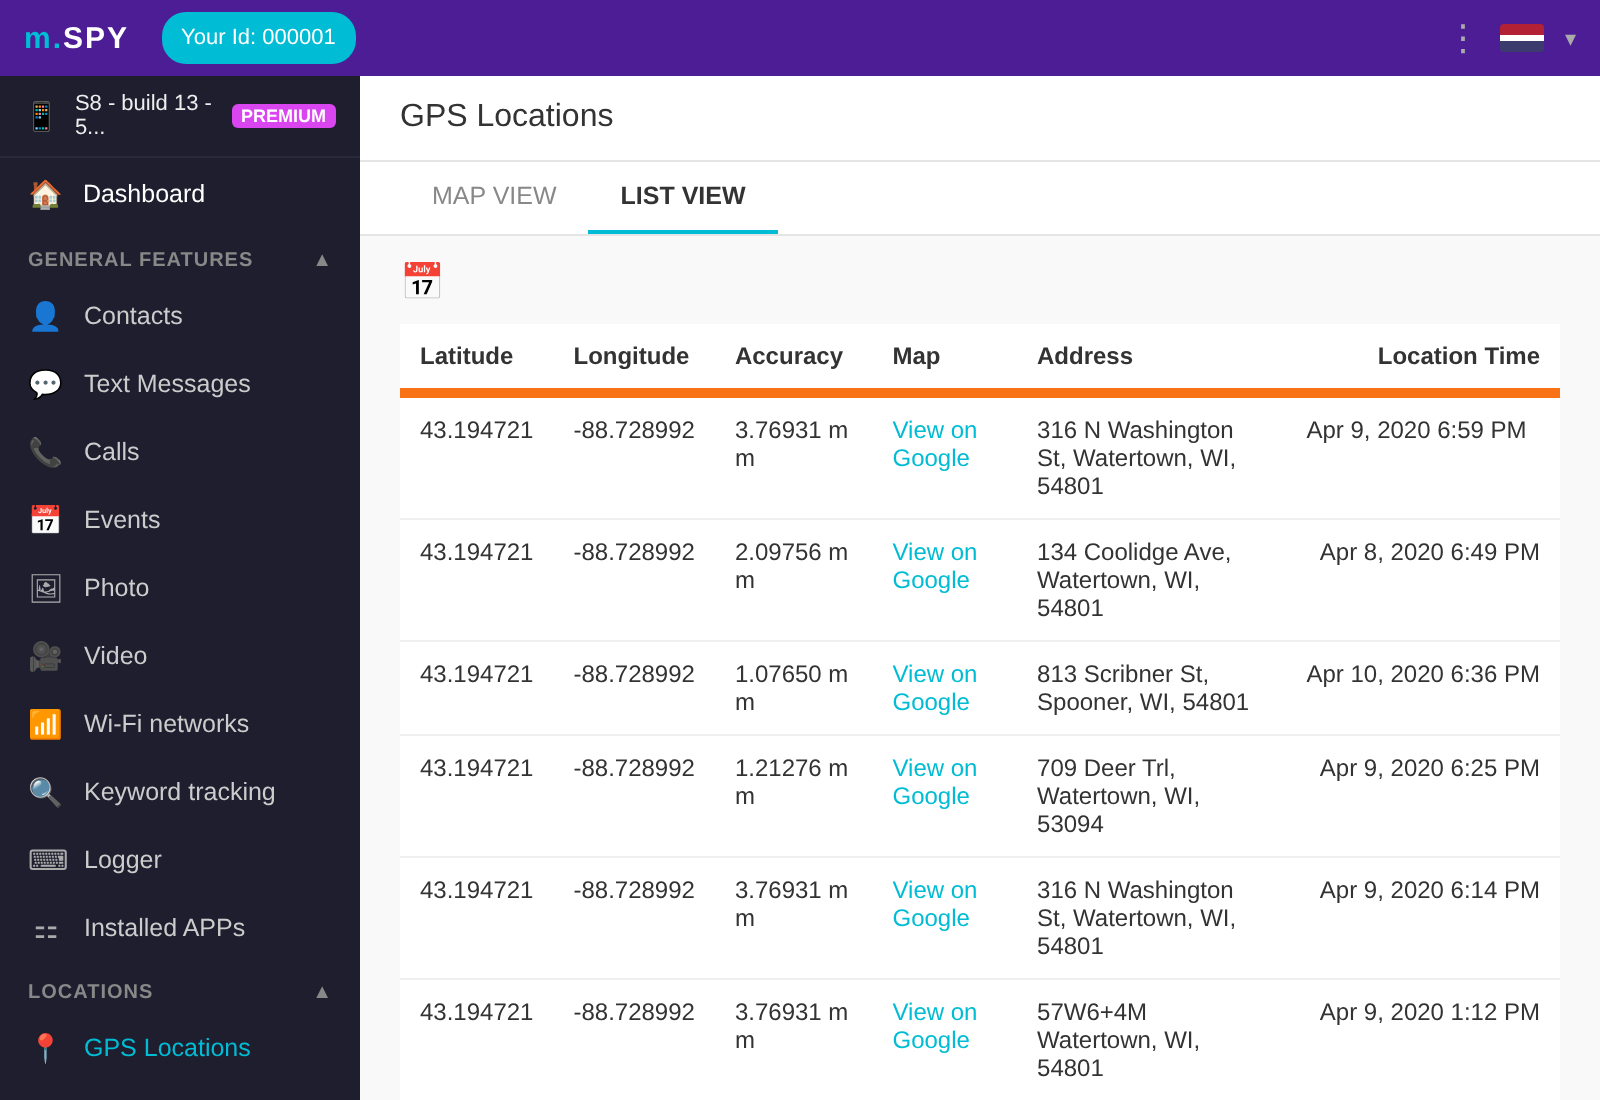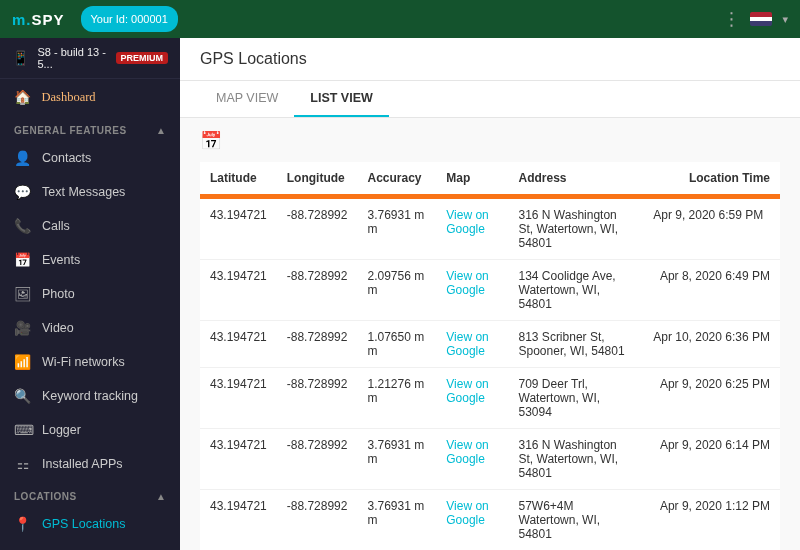--- a/index.html
+++ b/index.html
@@ -1,50 +1,50 @@
 <!DOCTYPE html>
 <html><head>
   <meta charset="utf-8">
   <style>
     * { box-sizing: border-box; margin: 0; padding: 0; }
     body { font-family: 'Segoe UI', Arial, sans-serif; font-size: 13px; background: #fff; color: #333; display: flex; flex-direction: column; height: 550px; width: 800px; overflow: hidden; }
 
     
-    .topbar { display: flex; align-items: center; background: #14532d; height: 38px; padding: 0 12px; flex-shrink: 0; }
+    .topbar { display: flex; align-items: center; background: #4c1d95; height: 38px; padding: 0 12px; flex-shrink: 0; }
     .topbar-logo { color: #00bcd4; font-weight: 900; font-size: 15px; letter-spacing: 1px; margin-right: 16px; }
     .topbar-logo span { color: #fff; }
     .topbar-userid { background: #00bcd4; color: #fff; font-size: 11px; padding: 7px 10px; border-radius: 12px; }
     .topbar-right { margin-left: auto; display: flex; align-items: center; gap: 10px; }
     .topbar-dots { color: #aaa; font-size: 18px; cursor: pointer; }
     .flag-icon { width: 22px; height: 14px; background: linear-gradient(to bottom, #b22234 0%, #b22234 38%, #fff 38%, #fff 62%, #3c3b6e 62%, #3c3b6e 100%); border-radius: 2px; display: inline-block; }
     .topbar-chevron { color: #aaa; font-size: 11px; }
 
     
     .layout { display: flex; flex: 1; overflow: hidden; }
 
     
     .sidebar { width: 180px; background: #1e1e2f; color: #ccc; display: flex; flex-direction: column; overflow-y: auto; flex-shrink: 0; }
     .device-row { display: flex; align-items: center; padding: 8px 12px; border-bottom: 1px solid #2a2a3e; gap: 8px; }
     .device-icon { color: #00bcd4; font-size: 14px; }
     .device-name { font-size: 11px; color: #eee; flex: 1; }
-    .premium-badge { background: #b91c1c; color: #fff; font-size: 9px; padding: 1px 5px; border-radius: 3px; font-weight: bold; }
+    .premium-badge { background: #d946ef; color: #fff; font-size: 9px; padding: 1px 5px; border-radius: 3px; font-weight: bold; }
 
     .sidebar-item { display: flex; align-items: center; padding: 9px 14px; gap: 10px; cursor: pointer; }
     .sidebar-item .icon { font-size: 14px; color: #aaa; width: 18px; text-align: center; }
     .sidebar-item .label { font-size: 12.5px; color: #ccc; }
     .sidebar-item.active .label { color: #00bcd4; }
     .sidebar-item.active .icon { color: #00bcd4; }
 
     .sidebar-section { display: flex; align-items: center; justify-content: space-between; padding: 10px 14px 5px; text-align: right; }
     .sidebar-section-label { font-size: 10px; color: #888; font-weight: 600; letter-spacing: 0.5px; text-transform: uppercase; }
     .sidebar-section-chevron { font-size: 10px; color: #888; }
 
     .sidebar-dashboard { display: flex; align-items: center; gap: 10px; padding: 10px 14px; cursor: pointer; }
     .sidebar-dashboard .icon { color: #aaa; font-size: 14px; }
-    .sidebar-dashboard .label { color: #fdba74; font-size: 12.5px; font-family: Liberation Serif, serif; }
+    .sidebar-dashboard .label { color: #ffffff; font-size: 12.5px; }
 
     
     .main { flex: 1; display: flex; flex-direction: column; background: #f9f9f9; overflow: hidden; }
     .main-header { background: #fff; padding: 12px 20px; border-bottom: 1px solid #e5e5e5; flex-shrink: 0; }
     .main-title { font-size: 16px; font-weight: 500; color: #333; }
 
     .tabs-row { display: flex; background: #fff; border-bottom: 1px solid #e5e5e5; padding: 0 20px; flex-shrink: 0; }
     .tab { padding: 10px 16px; font-size: 12.5px; cursor: pointer; color: #888; border-bottom: 2px solid transparent; }
     .tab.active { color: #333; border-bottom: 2px solid #00bcd4; font-weight: 600; }
 

